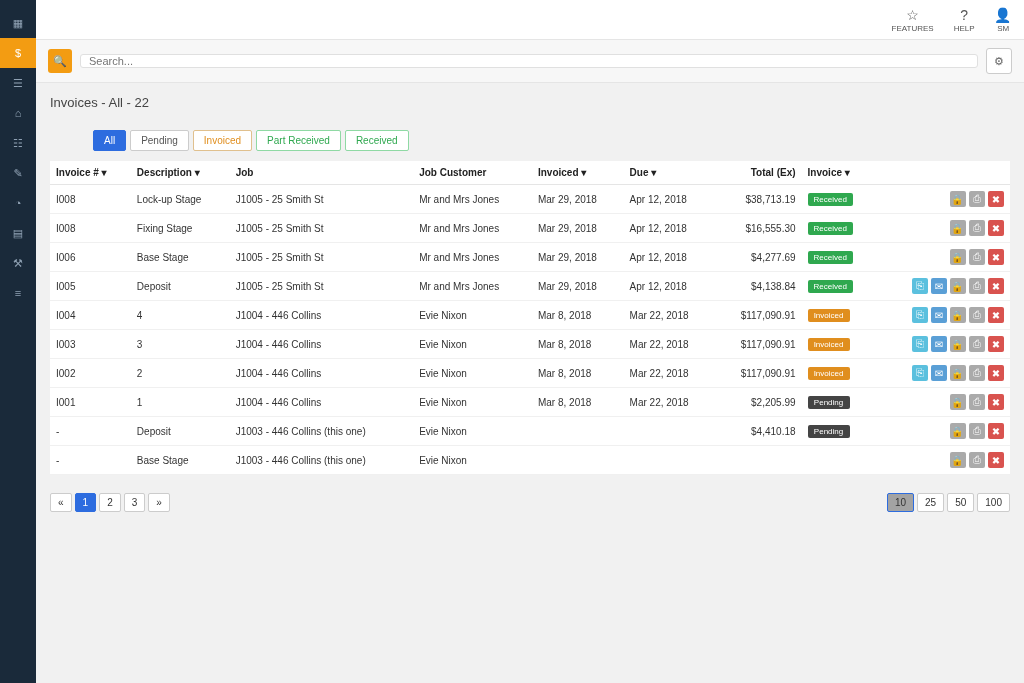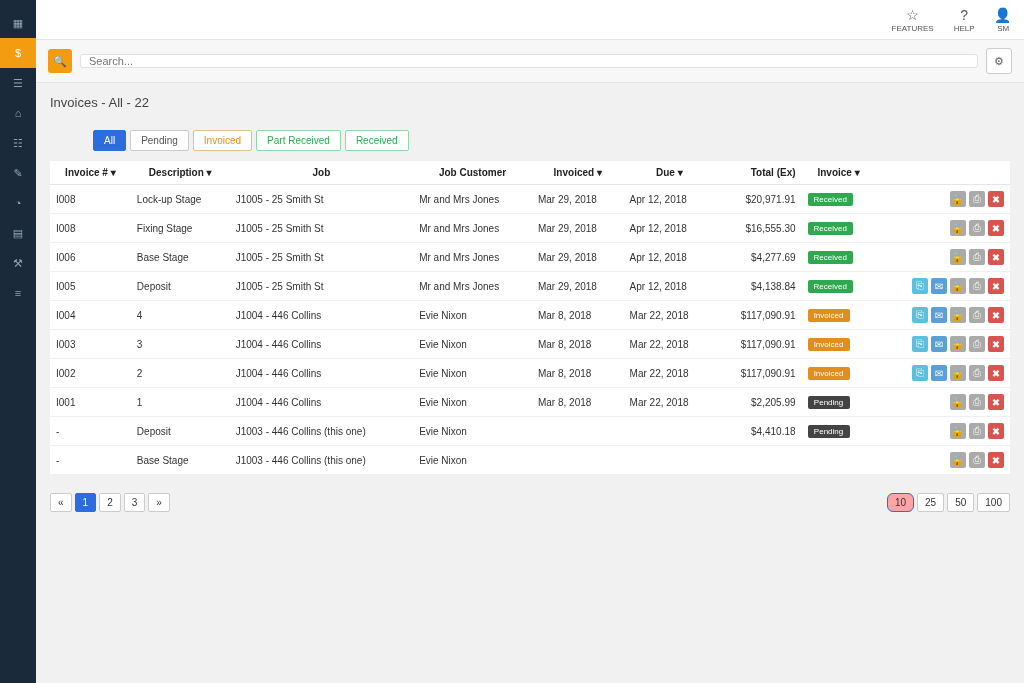--- a/index.html
+++ b/index.html
@@ -122,21 +122,21 @@
   .fbtn.invoiced { color: #e08e1e; border-color: #e0c08e; }
   .fbtn.partrecv { color: #2fa84f; border-color: #8fd9a4; }
   .fbtn.received { color: #2fa84f; border-color: #8fd9a4; }
   table.invoices {
     width: 100%;
     border-collapse: collapse;
     font-size: 10px;
     background: #fff;
   }
   table.invoices th {
-    text-align: center;
+    text-align: left;
     padding: 6px 6px;
     border-bottom: 1px solid #e5e5e5;
     font-weight: bold;
     color: #222;
     cursor: pointer;
     white-space: nowrap;
   }
   table.invoices td {
     padding: 6px 6px;
     border-bottom: 1px solid #f0f0f0;
@@ -189,21 +189,21 @@
     font-size: 10px;
     background: #fff;
     cursor: pointer;
   }
   .page-btn.active {
     background: #2d6cdf;
     color: #fff;
     border-color: #2d6cdf;
   }
   .page-btn.size.active {
-    background: #fca5a5; color: #333; border-radius: 6px;
+    background: #a3a3a3; color: #333;
   }
 </style>
 </head>
 <body>
 
 <div class="app">
   <div class="sidebar">
     <div class="item">▦</div>
     <div class="item active">$</div>
     <div class="item">☰</div>
@@ -269,21 +269,21 @@
           </tr>
         </thead>
         <tbody id="rows-body">
             <tr>
               <td class="link">I008</td>
               <td class="link">Lock-up Stage</td>
               <td class="link">J1005 - 25 Smith St</td>
               <td class="link">Mr and Mrs Jones</td>
               <td>Mar 29, 2018</td>
               <td>Apr 12, 2018</td>
-              <td class="amount">$20,971.91</td>
+              <td class="amount">$38,713.19</td>
               <td><span class="status-badge Received">Received</span></td>
               <td>
                 <div class="actions">
                   <span class="abtn lock">🔒</span>
                   <span class="abtn print">⎙</span>
                   <span class="abtn del">✖</span>
                 </div>
               </td>
             </tr>
             <tr>

